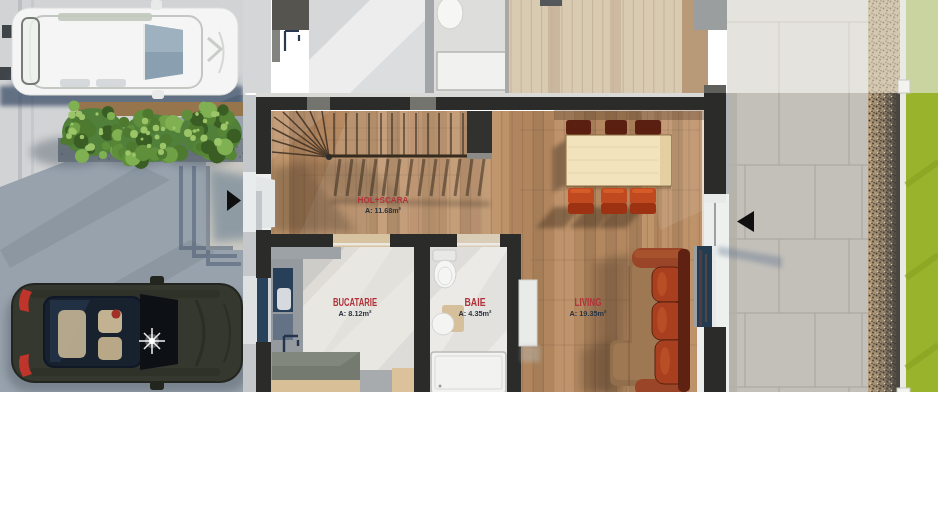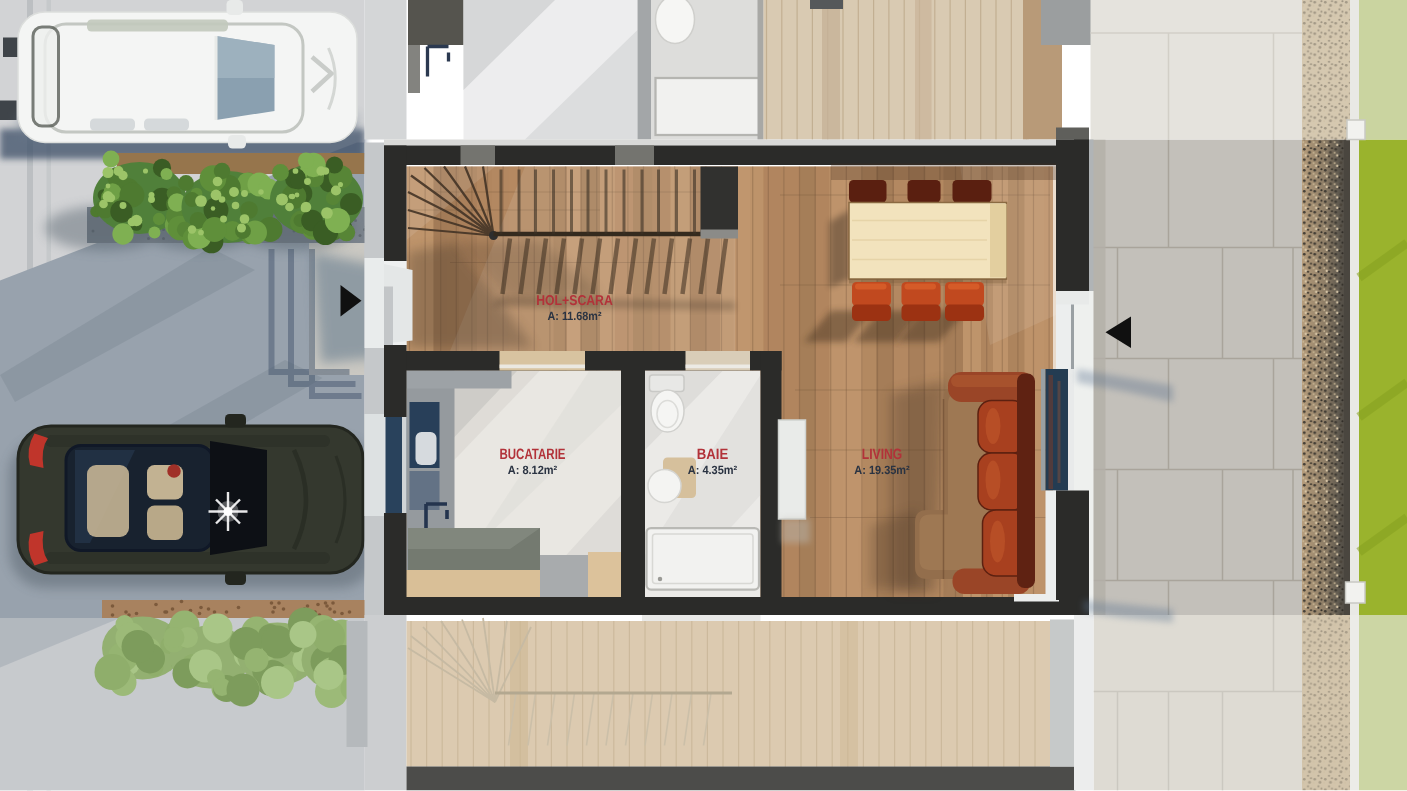--- a/index.html
+++ b/index.html
@@ -1,17 +1,17 @@
 <!DOCTYPE html>
 <html><head>
 <meta charset="utf-8">
 <title>Floor plan</title>
 <style>
 html,body{margin:0;padding:0;background:#ffffff;font-family:"Liberation Sans",sans-serif;}
-#stage{position:relative;width:938px;height:527px;overflow:hidden;text-decoration:underline;}
+#stage{position:relative;width:938px;height:392px;overflow:hidden;text-decoration:underline;}
 </style>
 </head>
 <body>
 <div id="stage">
 <svg width="938" height="527" viewBox="0 0 938 527">
 
 <rect x="0" y="0" width="243" height="527" fill="#d2d3d5"></rect>
 
 <rect x="18" y="0" width="4" height="527" fill="#bcbfc2"></rect>
 <rect x="31" y="0" width="3" height="527" fill="#c6c9cb"></rect>

